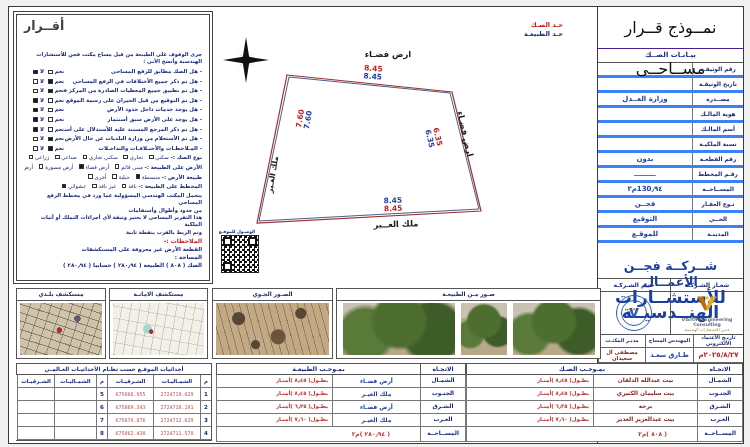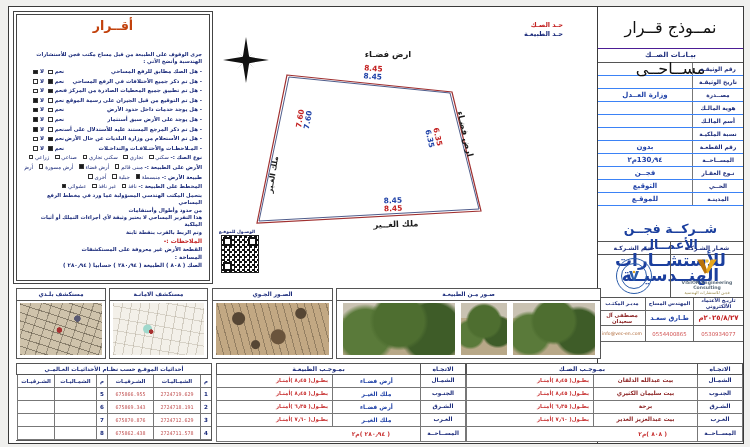--- a/index.html
+++ b/index.html
@@ -5,21 +5,21 @@
   html,body{margin:0;padding:0;background:#e6e6e4;font-family:"DejaVu Sans",sans-serif;}
   #canvas{position:relative;width:750px;height:447px;background:#f0f0ee;overflow:hidden;}
   #sheet{position:absolute;left:8px;top:6px;width:734px;height:436px;background:#fff;
          border:1.5px solid #3a3a3a;direction:rtl;}
   .abs{position:absolute;}
   
   .rc{position:absolute;right:0;top:0;width:145px;height:436px;border-left:1.2px solid #3a3a3a;background:#fff;}
   .rc-title{height:41px;line-height:41px;text-align:center;font-size:16px;font-weight:normal;color:#111;
             border-bottom:1px solid #4c1d95;letter-spacing:1px;}
   .rc-sec{height:13px;line-height:13px;text-align:center;font-size:7px;font-weight:bold;color:#1a2a7a;border-bottom:1px solid #555;}
-  .frow{display:flex;height:12px;border-bottom:1px solid #3b82f6;}
+  .frow{display:flex;height:12px;border-bottom:3px solid #3b82f6;}
   .flabel{width:50px;border-left:1px solid #777;font-size:5.8px;font-weight:bold;color:#1a2a7a;
           text-align:center;line-height:12px;white-space:nowrap;overflow:hidden;}
   .fvalue{flex:1;font-size:7px;font-weight:bold;color:#2143a8;text-align:center;line-height:12px;}
   .company{height:36px;border-bottom:1px solid #555;text-align:center;color:#1b3f9e;font-weight:bold;padding-top:2px;box-sizing:border-box;}
   .company .l1{font-size:12.5px;line-height:16px;margin-top:13px;}
   .company .l2{font-size:17px;line-height:15px;}
   .lg-head{display:flex;height:12px;border-bottom:1px solid #555;}
   .lg-head div{flex:1;font-size:6px;font-weight:bold;color:#1a2a7a;text-align:center;line-height:12px;}
   .lg-head div:first-child{border-left:1px solid #555;}
   .lg-body{display:flex;height:42px;border-bottom:1px solid #555;}
@@ -33,21 +33,21 @@
   .contact{display:grid;grid-template-columns:50px 48px 47px;grid-template-rows:13px 15px 16px;}
   .contact div{border-left:0.5px solid #666;border-bottom:0.5px solid #666;display:flex;align-items:center;justify-content:center;text-align:center;}
   .c-lab{font-size:5px;font-weight:bold;color:#1a2a7a;line-height:5.6px;}
   .c-date{font-size:7px;font-weight:bold;color:#c32222;direction:ltr;}
   .c-eng{font-size:6.5px;font-weight:bold;color:#2143a8;}
   .c-man{font-size:5.4px;font-weight:bold;color:#8b2222;}
   .c-ph{font-size:5.4px;color:#d05050;direction:ltr;}
   .c-em{font-size:4.6px;color:#b06a3a;direction:ltr;}
   #decl{left:4px;top:4px;width:200px;height:273px;border:1px solid #444;outline:1px solid #444;outline-offset:-4px;
         box-sizing:border-box;padding:7px 10px;background:#fff;}
-  .d-title{text-align:center;font-size:12.5px;font-weight:bold;color:#c2410c;line-height:14px;margin-bottom:18px;}
+  .d-title{text-align:left;font-size:12.5px;font-weight:bold;color:#404040;line-height:14px;margin-bottom:18px;}
   .d-intro{font-size:5.2px;font-weight:bold;color:#1a2a7a;line-height:7px;margin-bottom:2px;}
   .q{display:flex;align-items:center;font-size:5.4px;color:#1a2a7a;line-height:9.6px;height:9.6px;}
   .q .txt{flex:1;white-space:nowrap;overflow:hidden;font-weight:bold;}
   .q .txt::before{content:"- ";}
   .yn{width:20px;display:flex;align-items:center;justify-content:flex-start;gap:2px;font-weight:bold;}
   .cb{display:inline-block;width:4.6px;height:4.6px;border:0.8px solid #333;box-sizing:border-box;background:#fff;}
   .cb.filled{background:#1a1a1a;}
   .opt-line{font-size:5.4px;color:#1a2a7a;line-height:9.6px;height:9.6px;white-space:nowrap;overflow:hidden;}
   .opt-line .ol-lab{font-weight:bold;}
   .opt-line .opt{margin-left:4px;}
@@ -148,20 +148,24 @@
     <div class="frow">
           <div class="flabel">نسبة الملكيـة</div>
           <div class="fvalue"></div>
         </div>
 
     <div class="frow">
           <div class="flabel">رقم القطعـة</div>
           <div class="fvalue">بدون</div>
         </div>
     <div class="frow">
+          <div class="flabel">رقـم المخطط</div>
+          <div class="fvalue">ـــــــــ</div>
+        </div>
+    <div class="frow">
           <div class="flabel">المســاحــة</div>
           <div class="fvalue">130٫٩٤م٢</div>
         </div>
     <div class="frow">
           <div class="flabel">نـوع العقـار</div>
           <div class="fvalue">فجــن</div>
         </div>
     <div class="frow">
           <div class="flabel">الحــي</div>
           <div class="fvalue">التوقيع</div>

